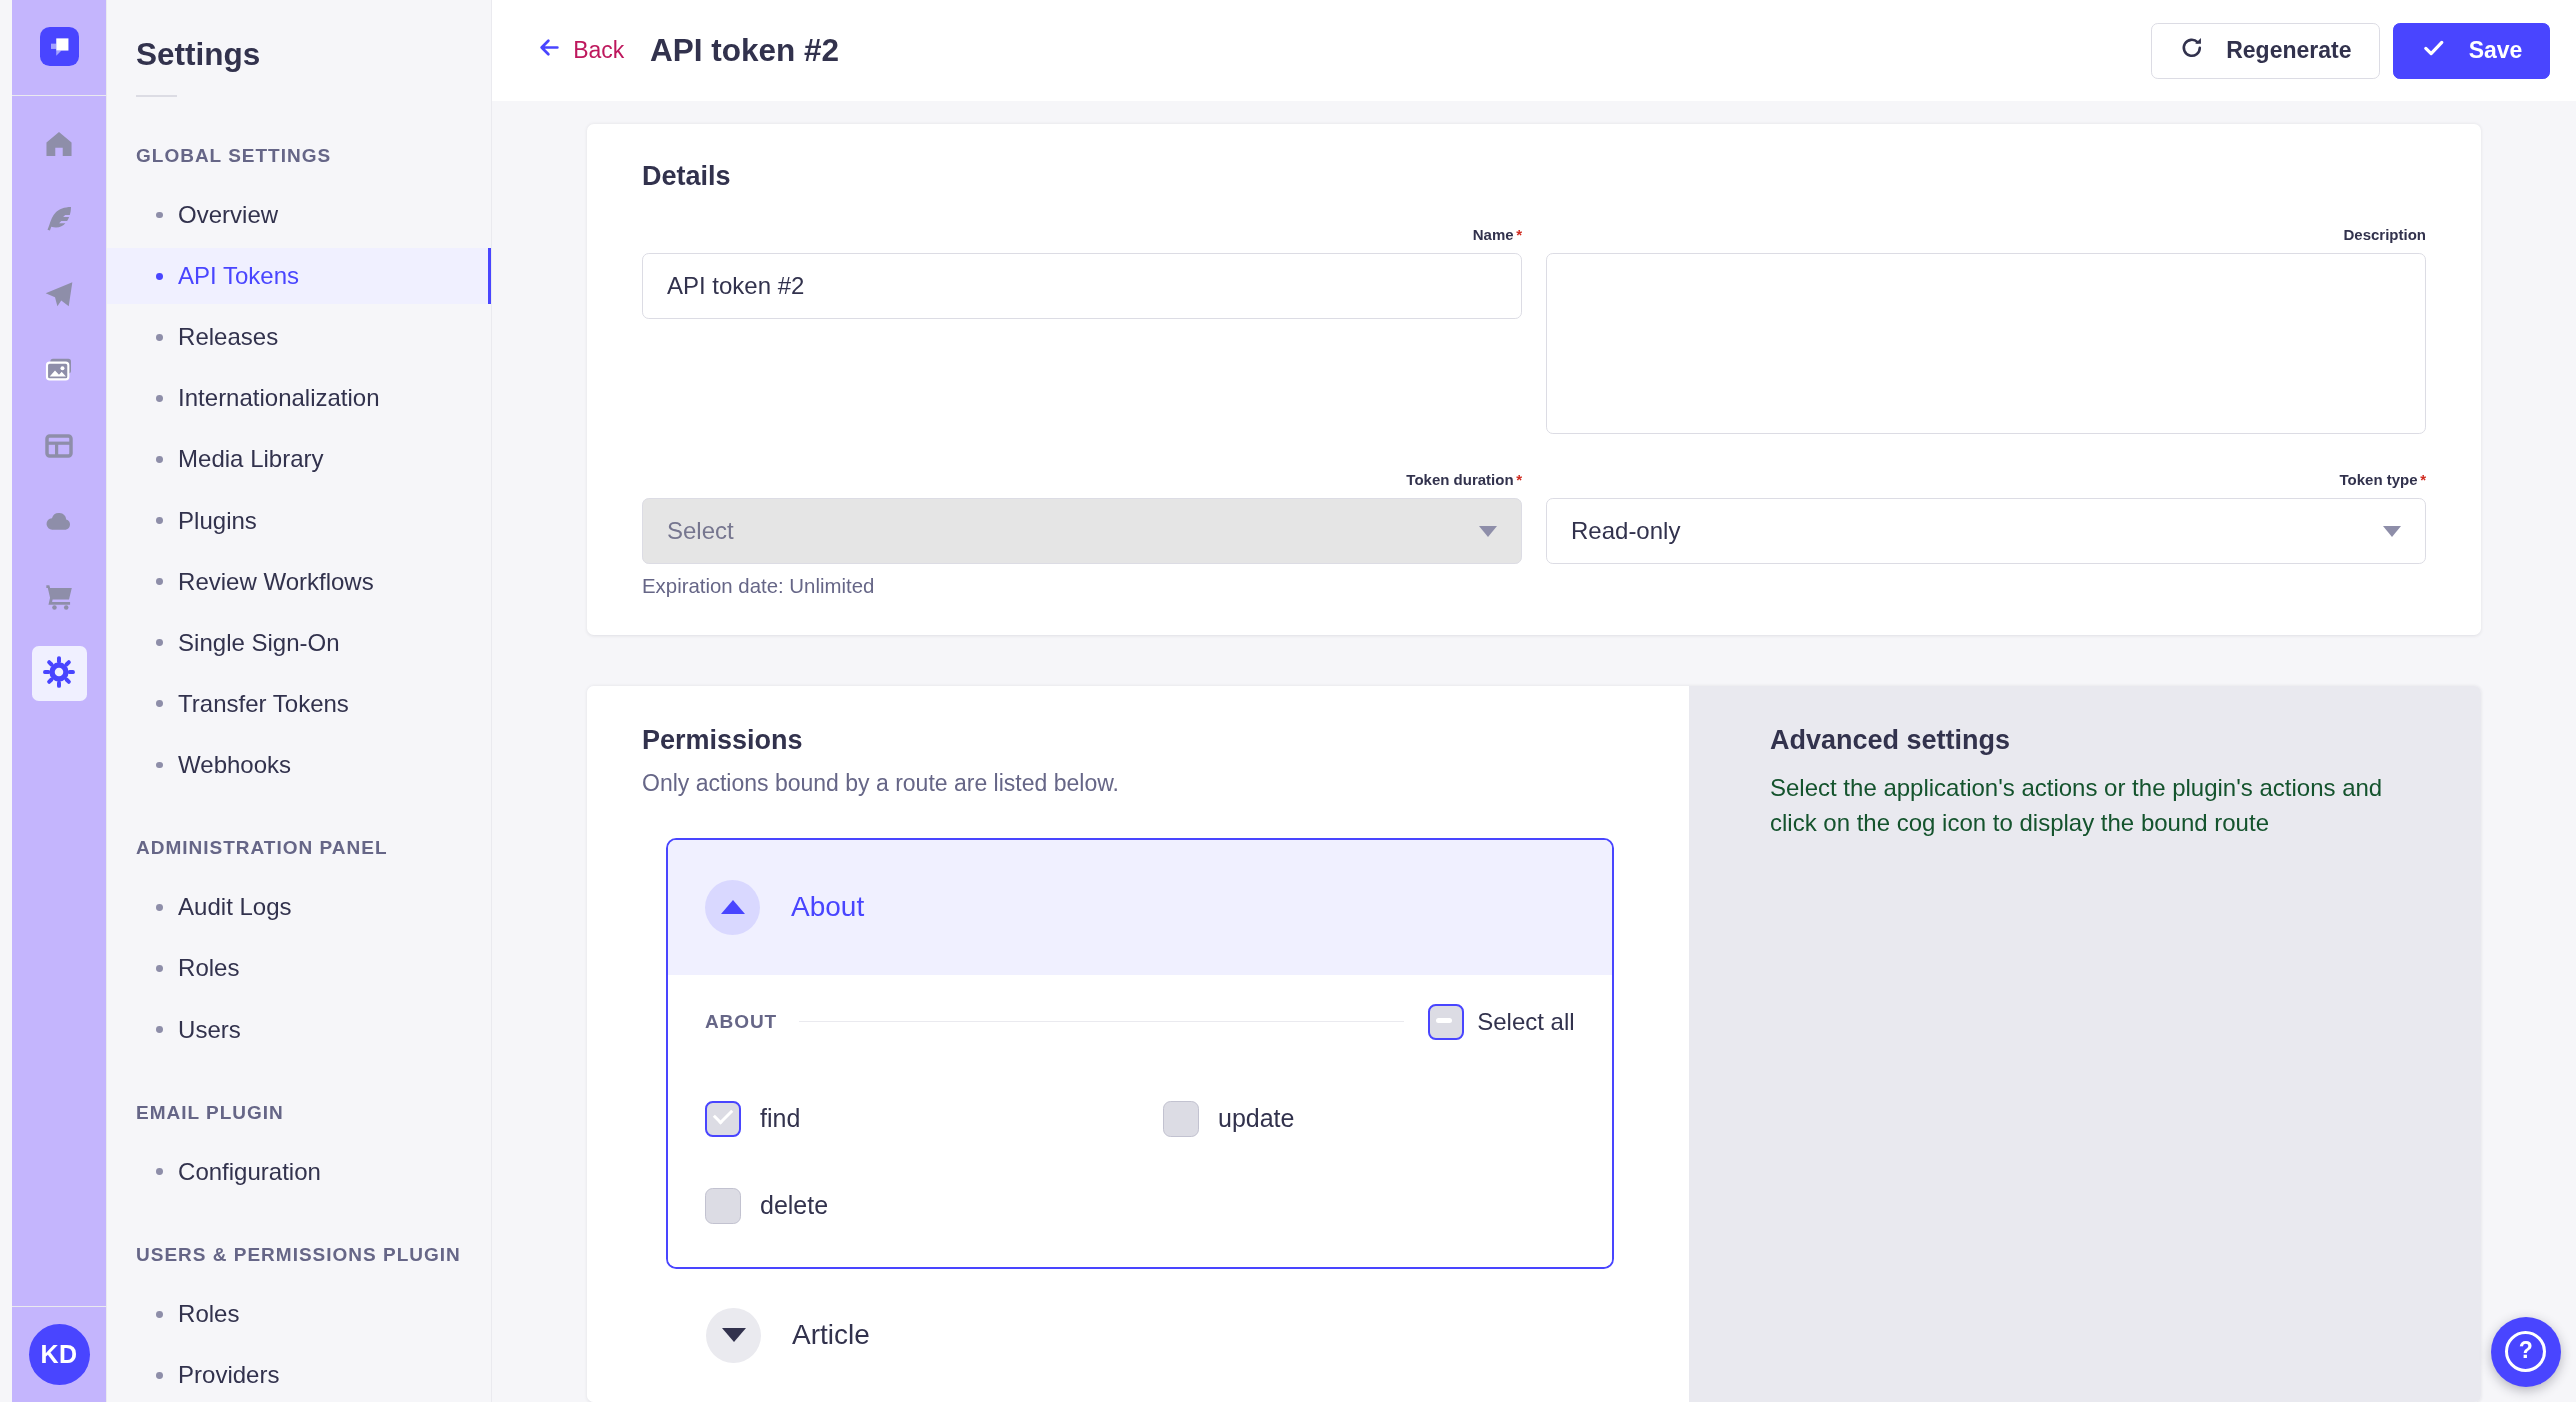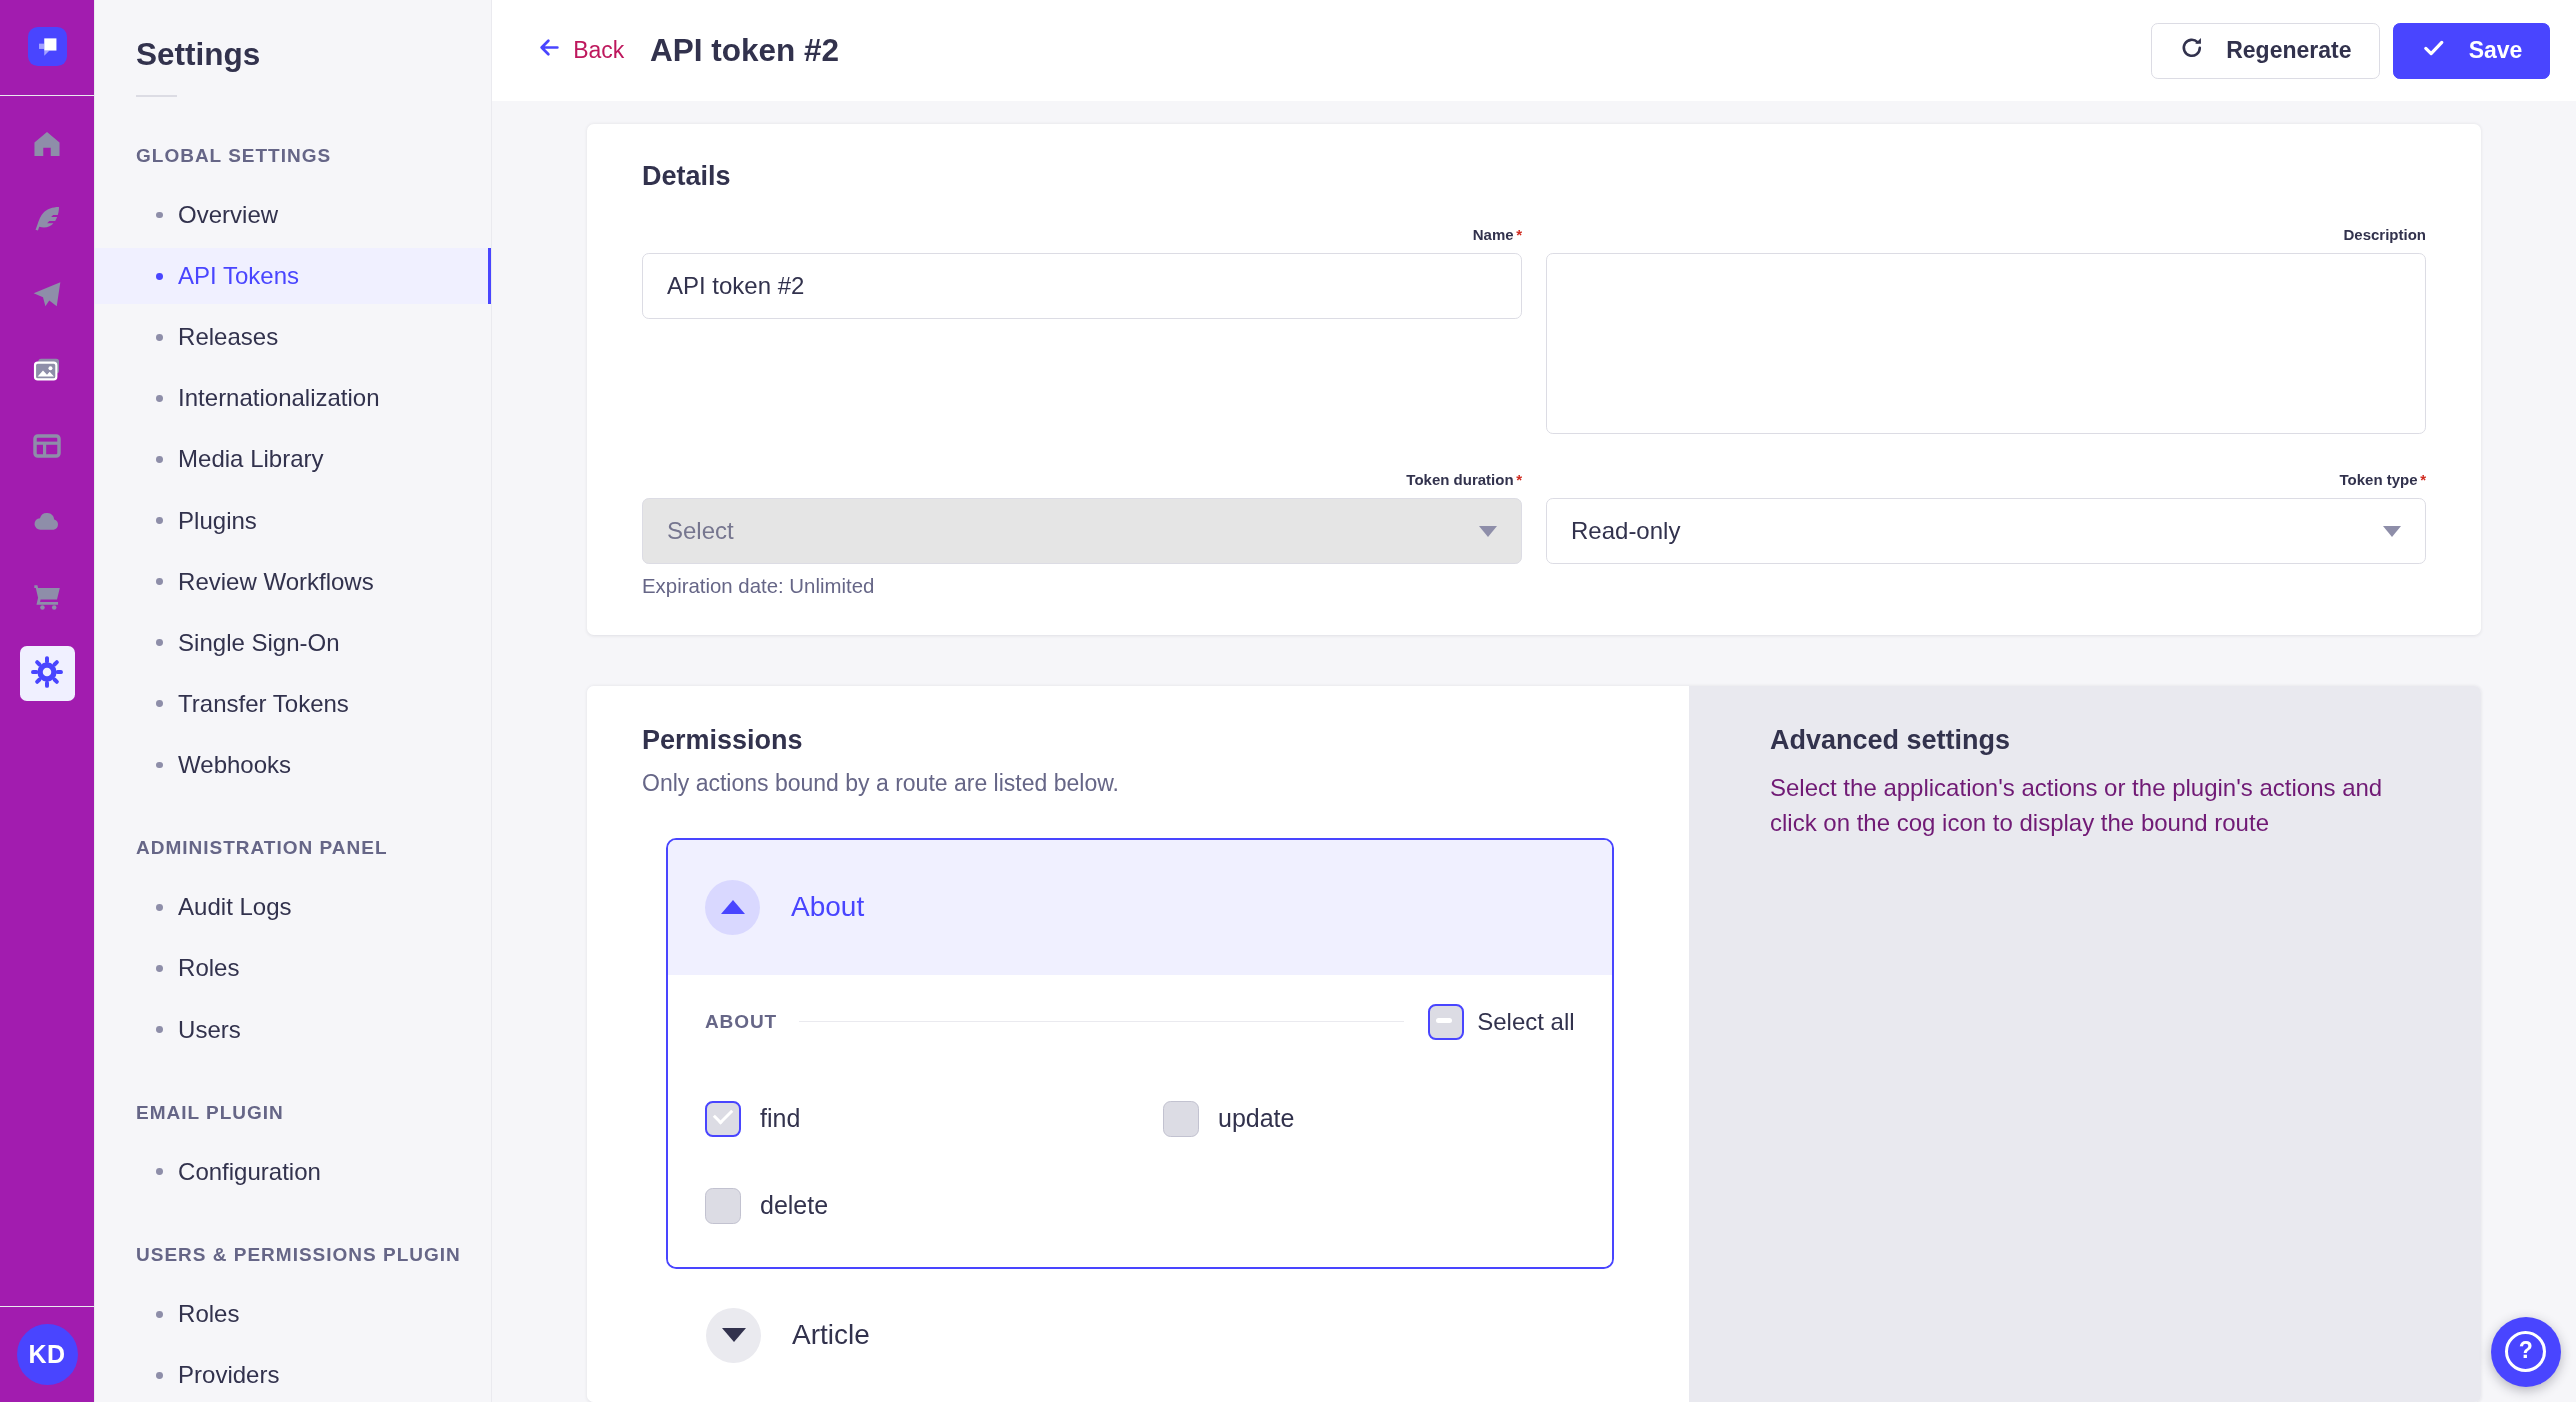--- a/index.html
+++ b/index.html
@@ -1,20 +1,20 @@
 <!DOCTYPE html>
 <html style="font-size:13.6px"><head>
 <meta charset="utf-8">
 <style>
   * { margin:0; padding:0; box-sizing:border-box; }
   html,body { width:2576px; height:1402px; overflow:hidden; }
   body { font-family:"Liberation Sans", sans-serif; background:#f6f6f9; color:#32324d; position:relative; }
 
   
-  .rail { position:absolute; left:0; top:0; width:95px; height:100%; background:#a21caf; border-right:0.9px solid #eaeaef; z-index:5; }
+  .rail { position:absolute; left:12px; top:0; width:95px; height:100%; background:#c4b5fd; border-right:0.9px solid #eaeaef; z-index:5; }
   .rail-top { height:96px; border-bottom:0.9px solid #eaeaef; display:flex; align-items:center; justify-content:center; }
   .rail-nav { display:flex; flex-direction:column; align-items:center; padding-top:22px; gap:20.4px; }
   .rail-btn { width:55px; height:55px; border-radius:6.8px; display:flex; align-items:center; justify-content:center; color:#8e8ea9; cursor:pointer; }
   .rail-btn.active { background:#f0f0ff; color:#4945ff; }
   .rail-foot { position:absolute; bottom:0; left:0; right:0; height:96px; border-top:0.9px solid #eaeaef; display:flex; align-items:center; justify-content:center; }
   .avatar { width:61px; height:61px; border-radius:50%; background:#4945ff; color:#fff; font-size:25px; font-weight:700; display:flex; align-items:center; justify-content:center; letter-spacing:0.4px; cursor:pointer; }
 
   
   .sidebar { position:absolute; left:95px; top:0; width:397px; height:100%; background:#f6f6f9; border-right:0.9px solid #eaeaef; padding:36px 0 0 41px; overflow:hidden; }
   .sidebar h1 { font-size:31.5px; font-weight:600; color:#32324d; }
@@ -76,21 +76,21 @@
   .cb.on { border:2.6px solid #4945ff; }
   .cb.on.check::after { content:""; position:absolute; left:6.8px; top:6.8px; width:14.5px; height:7.7px; border-left:3.4px solid #fff; border-bottom:3.4px solid #fff; transform:rotate(-45deg); }
   .cb.on.dash::after { content:""; position:absolute; left:6.8px; top:12.8px; width:16px; height:4.3px; border-radius:2.6px; background:#fff; }
   .perm-grid { display:grid; grid-template-columns:458px 1fr; row-gap:51px; margin-top:61px; }
   .perm-item { display:flex; align-items:center; gap:19px; font-size:25px; color:#32324d; }
   .article-row { display:flex; align-items:center; margin:39px 20.4px 0 24px; padding-left:40px; }
   .art-toggle { background:#eaeaef; }
   .art-title { margin-left:31px; font-size:28px; font-weight:500; color:#32324d; }
 
   .perm-right { flex:1; background:#e9e9ef; padding:39px 81px; }
-  .adv-body { margin-top:15.3px; font-size:24px; line-height:1.45; color:#701a75; max-width:690px; }
+  .adv-body { margin-top:15.3px; font-size:24px; line-height:1.45; color:#14532d; max-width:690px; }
 
   
   .fab { position:absolute; right:15.3px; bottom:15.3px; width:70px; height:70px; border-radius:50%; background:#4945ff; display:flex; align-items:center; justify-content:center; box-shadow:0 3.4px 12px rgba(33,33,52,.3); cursor:pointer; z-index:9; }
   .fab-ring { width:41px; height:41px; border:3.4px solid #fff; border-radius:50%; display:flex; align-items:center; justify-content:center; }
   .fab-q { color:#fff; font-size:23px; font-weight:700; margin-top:-1.7px; }
 </style>
 </head>
 <body>
 
 <aside class="rail">

